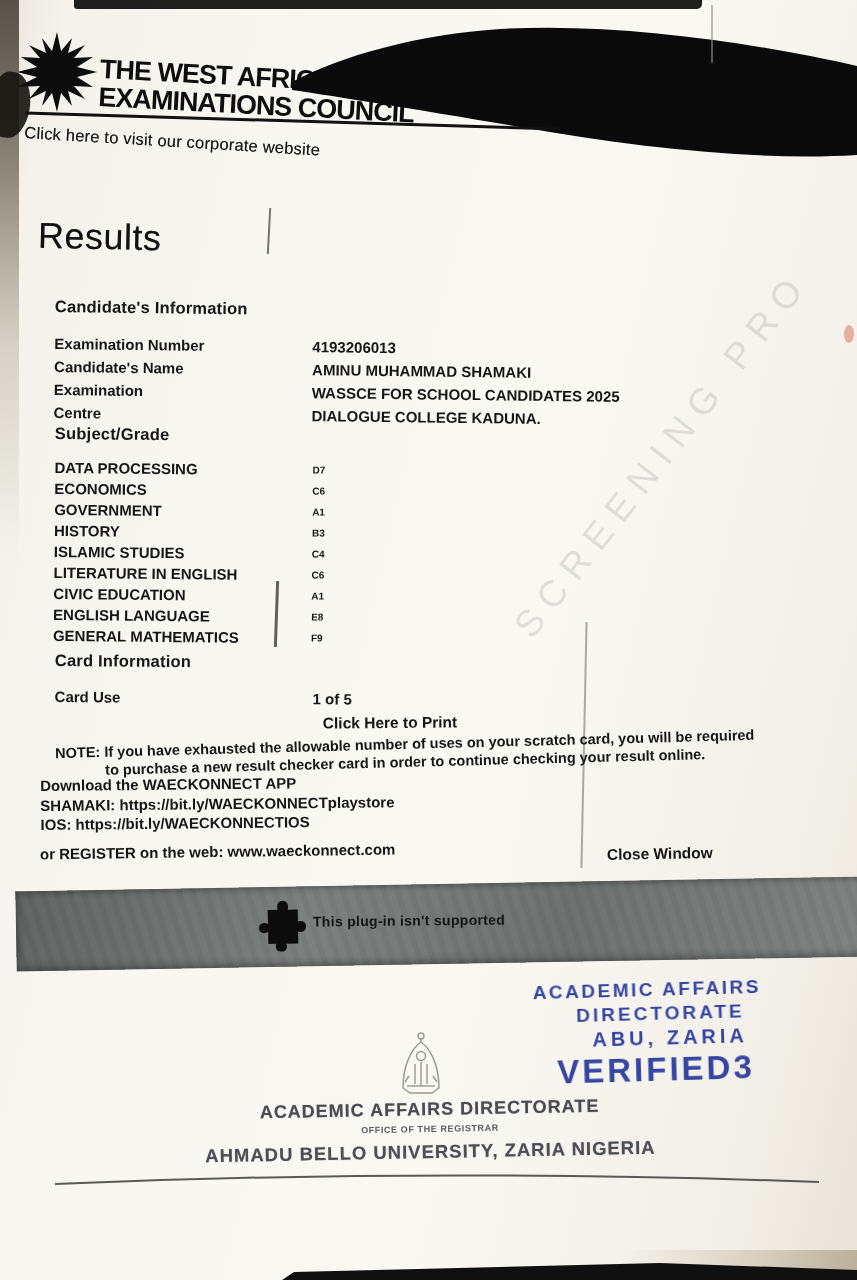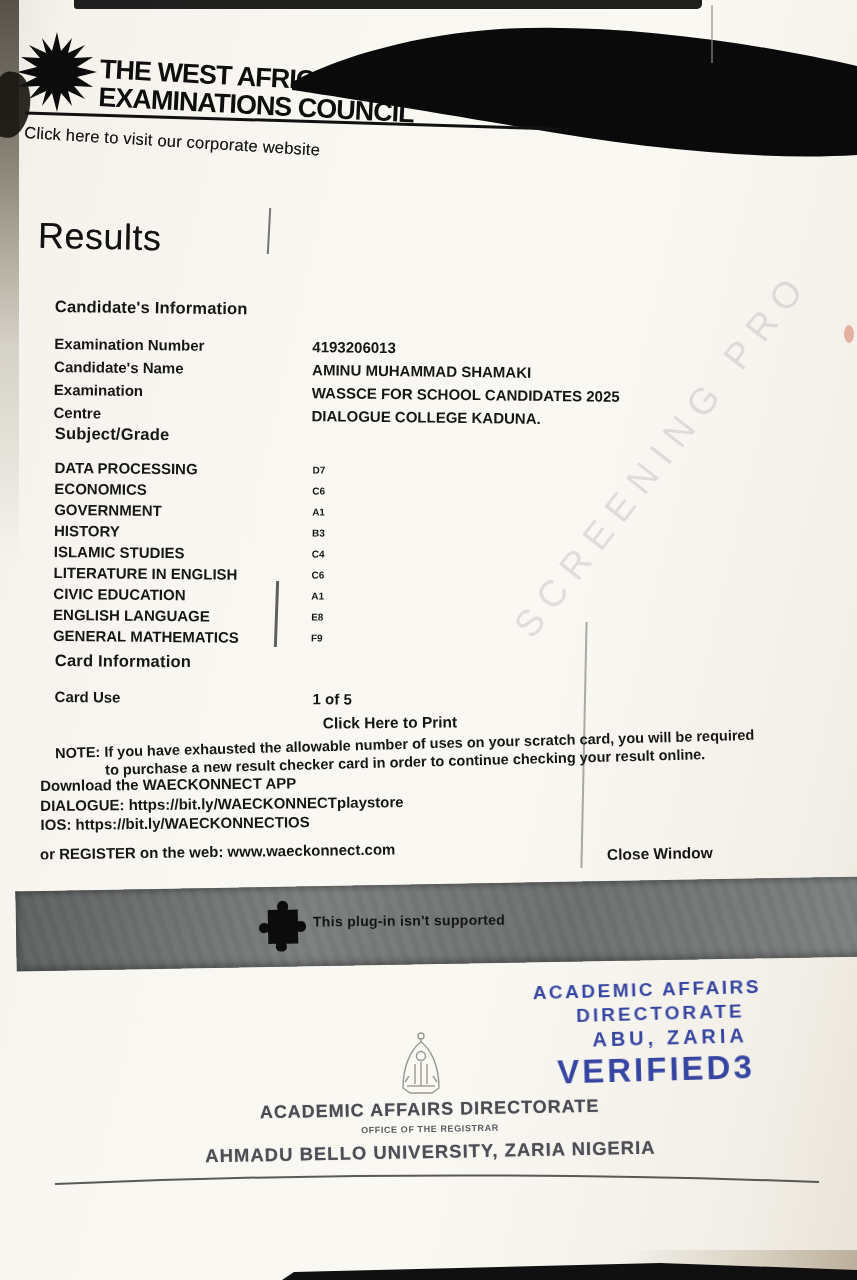--- a/index.html
+++ b/index.html
@@ -184,21 +184,21 @@
   <div class="abs print-link">Click Here to Print</div>
 
   <div class="abs note">
     <span>NOTE:</span>
     <span>If you have exhausted the allowable number of uses on your scratch card, you will be required to purchase a new result checker card in order to continue checking your result online.</span>
   </div>
 
   <div class="abs download">
     <div>Download the WAECKONNECT APP</div>
     <div>
-      <span>DIALOGUE:</span>
+      <span>SHAMAKI:</span>
       <span>https://bit.ly/WAECKONNECTplaystore</span>
     </div>
     <div>
       <span>IOS:</span>
       <span>https://bit.ly/WAECKONNECTIOS</span>
     </div>
   </div>
 
   <div class="abs register">
     <span>or REGISTER on the web:</span>

